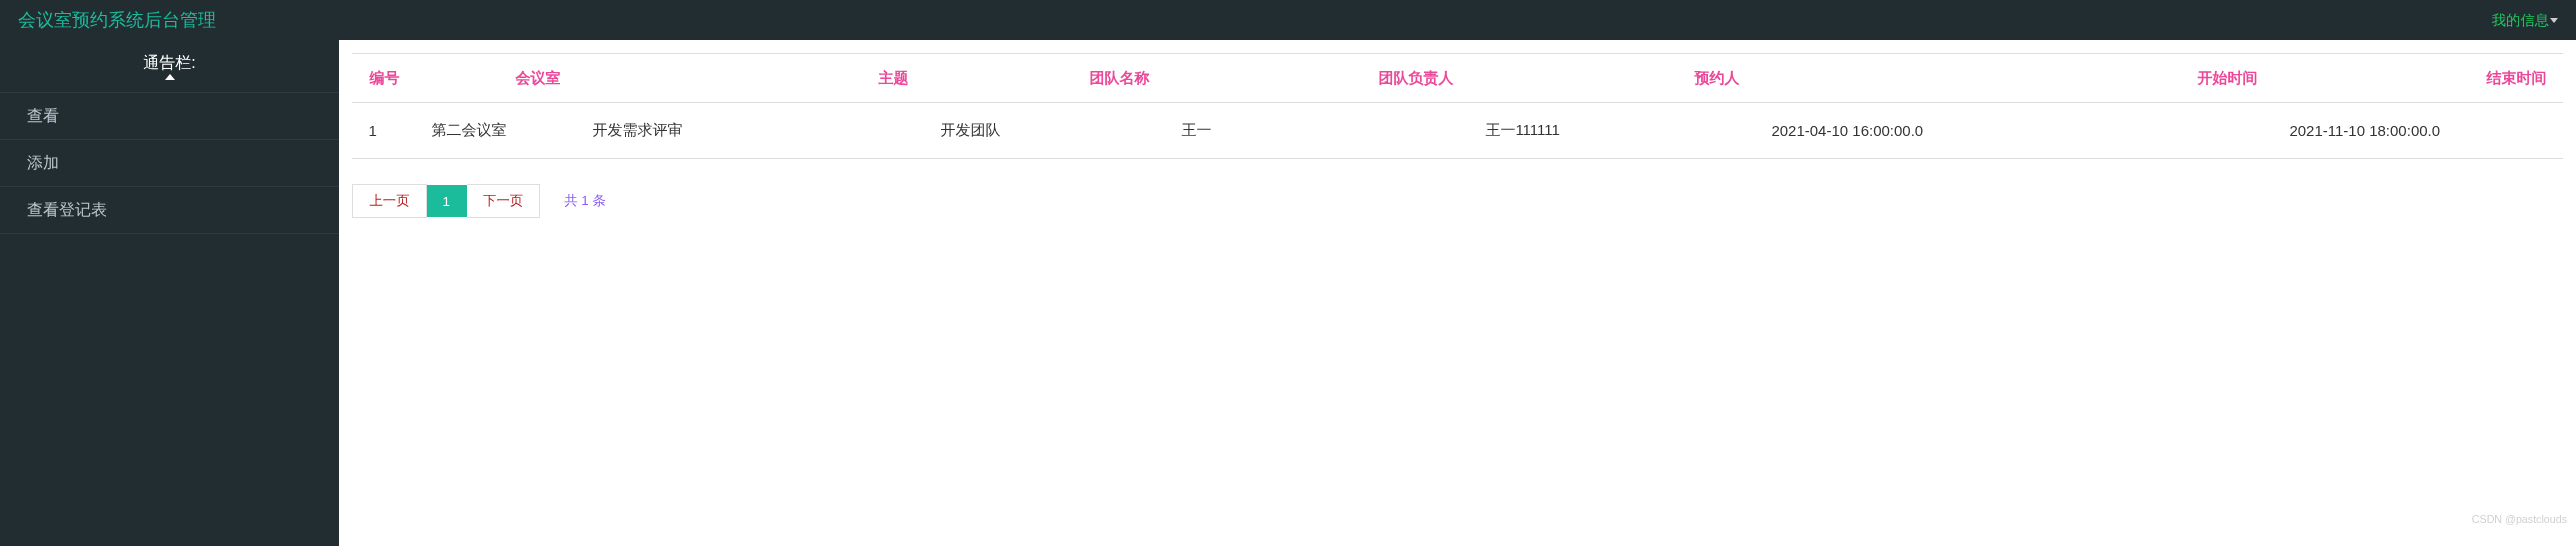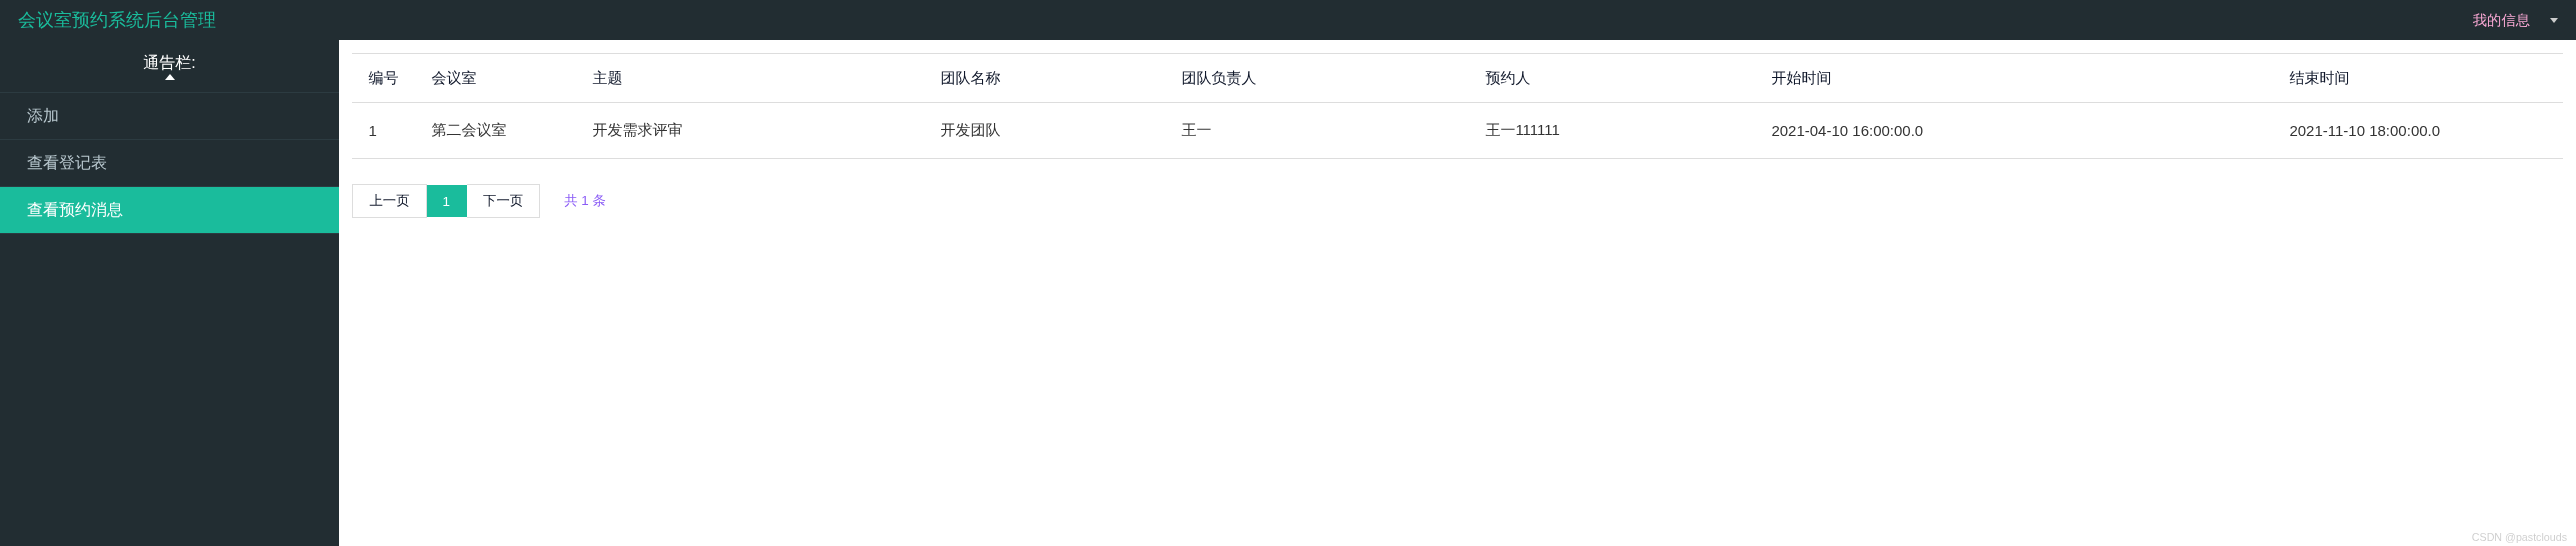--- a/index.html
+++ b/index.html
@@ -21,25 +21,25 @@
       align-items: center;
       padding: 13px 18px;
       justify-content: space-between;
     }
     .brand {
       color: #1abc9c;
       font-size: 18px;
       font-weight: 500;
     }
     .user-menu {
-      color: #f9a8d4;
+      color: #22c55e;
       font-size: 14.3px;
       display: flex;
       align-items: center;
-      gap: 20px;
+      gap: 1px;
       cursor: pointer;
     }
     .caret-down {
       width: 0;
       height: 0;
       border-left: 4.5px solid transparent;
       border-right: 4.5px solid transparent;
       border-top: 5.4px solid #ccc;
     }
     .container {
@@ -91,23 +91,23 @@
     .main {
       flex: 1;
       padding: 13.4px;
     }
     table {
       width: 100%;
       border-collapse: collapse;
       font-size: 15px;
     }
     thead th {
-      text-align: left;
-      font-weight: 400;
-      color: #0f172a;
+      text-align: right;
+      font-weight: 700;
+      color: #ec4899;
       padding: 14.3px 16px;
       border-top: 0.9px solid #ddd;
       border-bottom: 1.8px solid #ddd;
       background: #fff;
     }
     tbody td {
       padding: 18px 16px;
       color: #333;
       border-bottom: 0.9px solid #ddd;
       vertical-align: middle;
@@ -124,38 +124,38 @@
       margin-top: 25px;
       display: flex;
       align-items: center;
       gap: 0;
       font-size: 13.4px;
     }
     .page-btn {
       padding: 7.1px 16px;
       border: 0.9px solid #ddd;
       background: #fff;
-      color: #0f172a;
+      color: #b91c1c;
       cursor: pointer;
     }
     .page-btn.num.active {
       background: #1abc9c;
       color: #fff;
       border-color: #1abc9c;
     }
     .page-btn + .page-btn {
       border-left: none;
     }
     .page-total {
       margin-left: 24px;
       color: #8b5cf6;
     }
     .watermark {
       position: absolute;
-      bottom: 3px;
+      bottom: 21px;
       right: 9px;
       font-size: 10.7px;
       color: rgba(0,0,0,0.2);
       font-family: Arial, sans-serif;
     }
   </style>
 </head>
 <body>
 
 <div class="top-bar">
@@ -165,25 +165,25 @@
     <span class="caret-down"></span>
   </div>
 </div>
 
 <div class="container">
   <div class="sidebar">
     <div class="sidebar-group-header">
       <span>通告栏:</span>
       <span class="caret-up-w"></span>
     </div>
+    <div class="sidebar-item">查看</div>
     <div class="sidebar-item">添加</div>
 
 
     <div class="sidebar-item">查看登记表</div>
-    <div class="sidebar-item active">查看预约消息</div>
   </div>
 
   <div class="main">
     <table>
       <thead>
         <tr>
           <th class="col-id">编号</th>
           <th class="col-room">会议室</th>
           <th class="col-topic">主题</th>
           <th class="col-team">团队名称</th>

